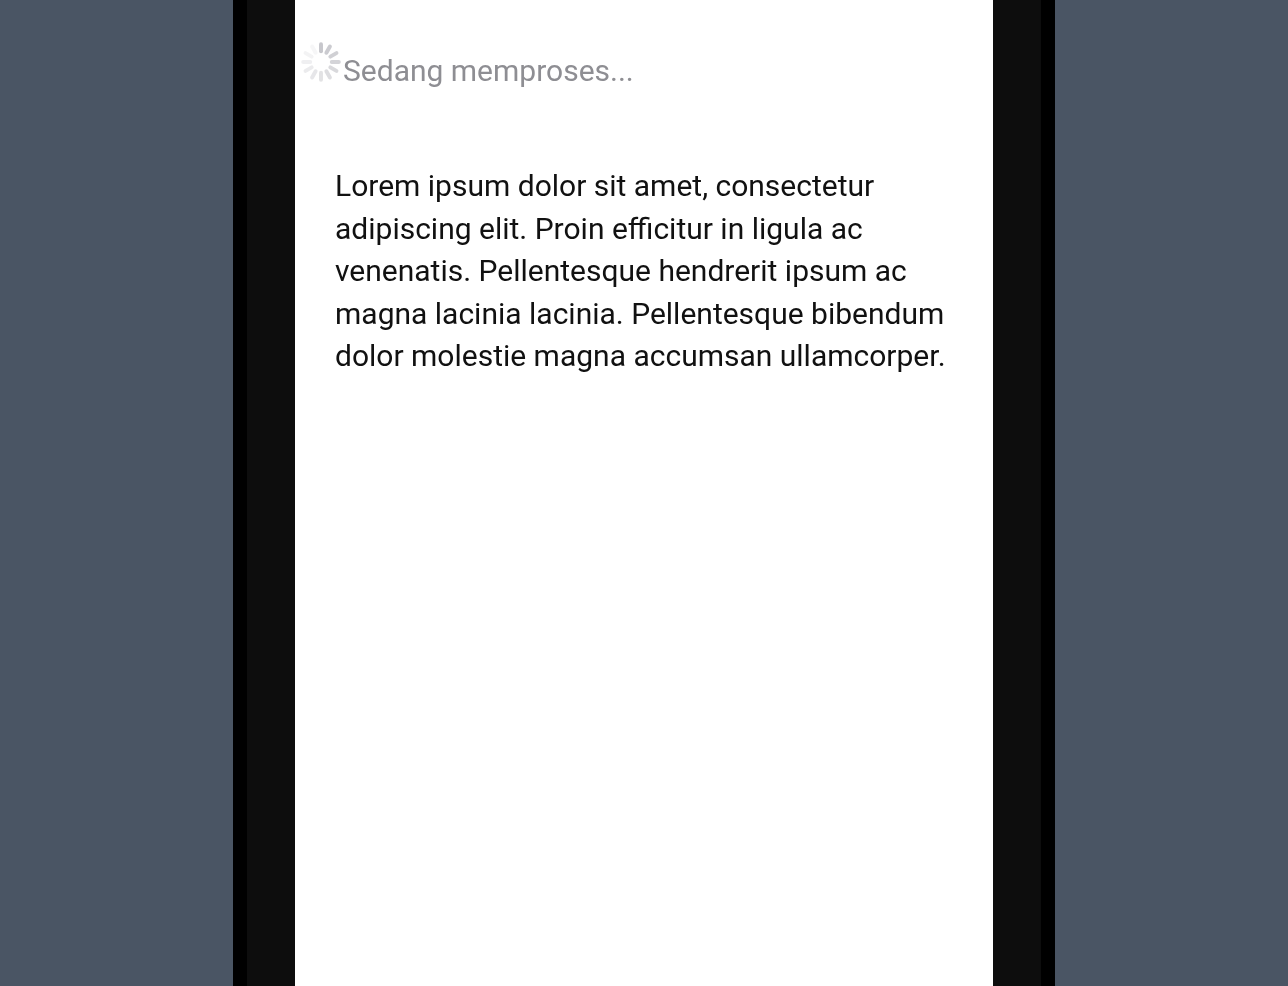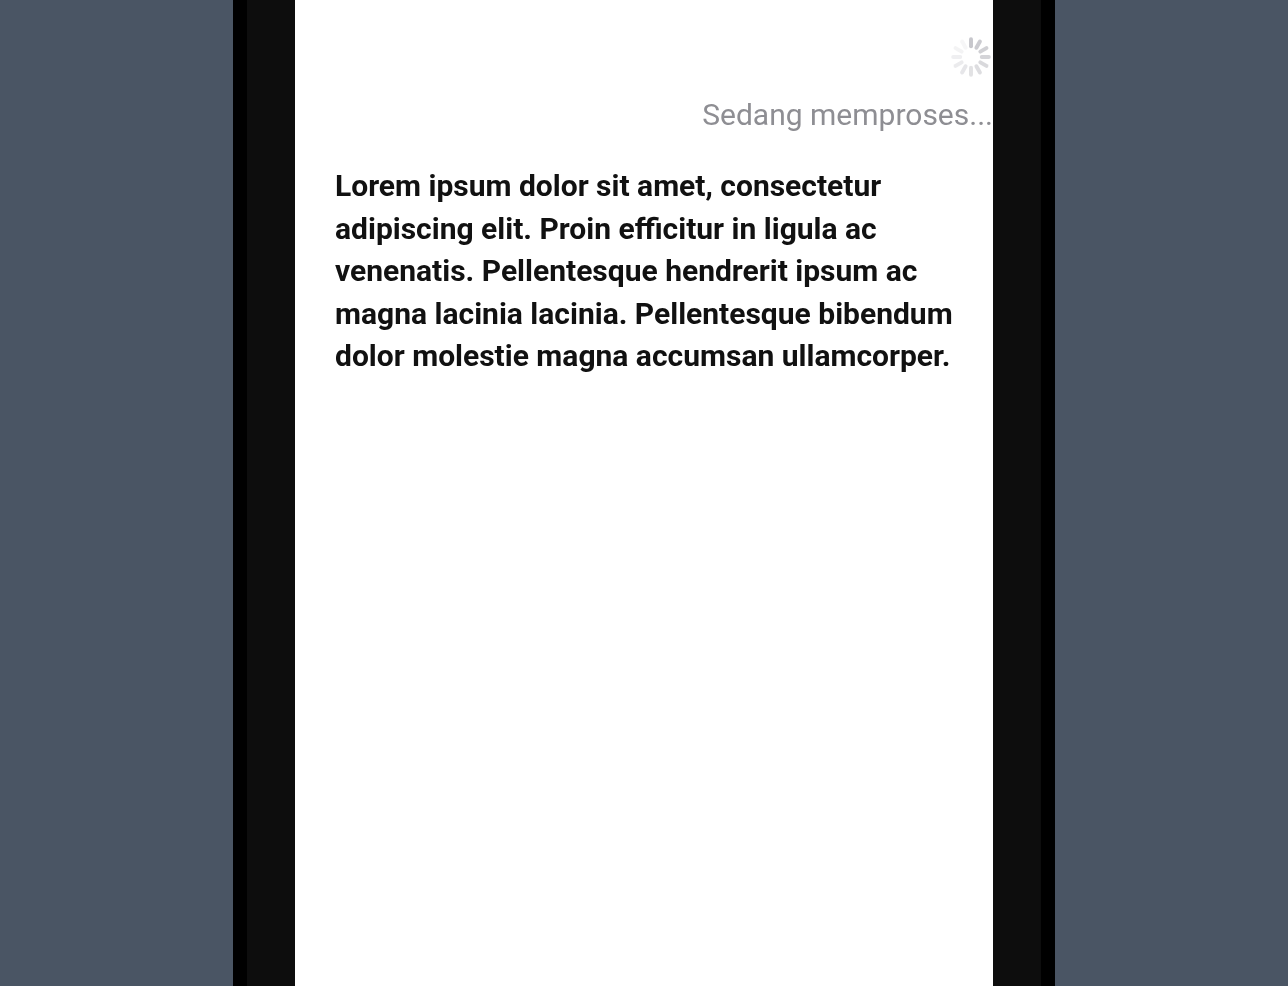--- a/index.html
+++ b/index.html
@@ -47,22 +47,22 @@
     width: 100%;
     height: 100%;
     box-sizing: border-box;
   }
 
   .loading-block {
     position: absolute;
     left: 4px; right: 0;
     top: 300px;
     display: flex;
-    flex-direction: column;
-    align-items: flex-end;
+    flex-direction: row;
+    align-items: center;
   }
 
   .spinner {
     width: 44px;
     height: 44px;
   }
   .spinner svg { display:block; }
 
   .loading-text {
     margin-top: 18px;
@@ -71,21 +71,20 @@
     text-align: center;
   }
 
   .body-text {
     position: absolute;
     left: 40px; right: 40px;
     top: 430px;
     font-size: 30px;
     line-height: 1.42;
     color: #111;
-    font-weight: bold;
   }
 </style>
 </head>
 <body>
 
 <div class="phone-wrap">
 
   <div class="phone-outer">
     <div class="phone-inner">
       <div class="screen">

